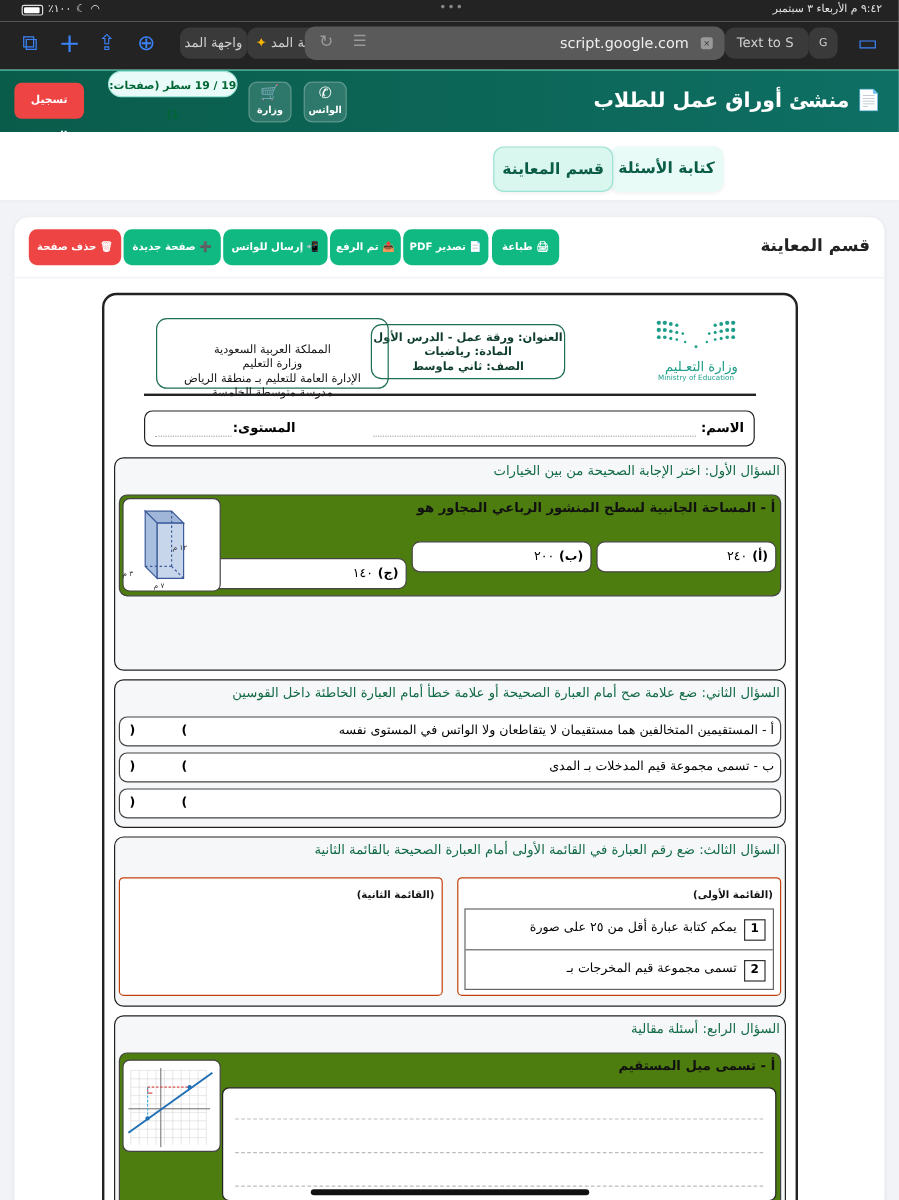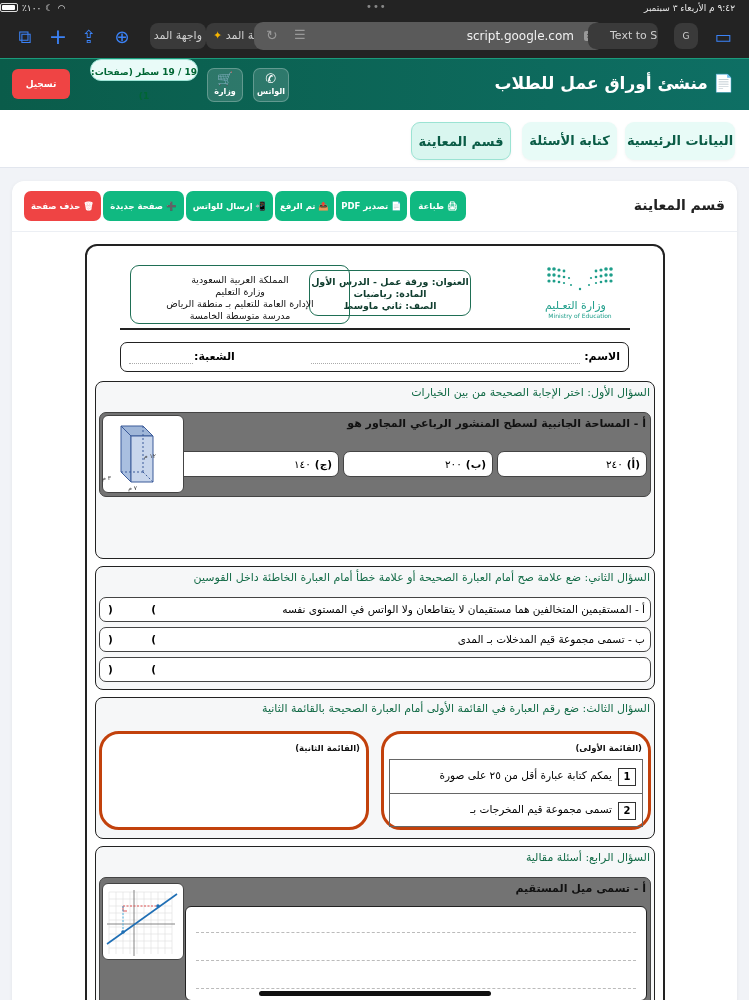--- a/index.html
+++ b/index.html
@@ -1,21 +1,21 @@
 <!DOCTYPE html>
 <html><head>
 <meta charset="utf-8">
 <style>
 *{box-sizing:border-box;margin:0;padding:0}
 html,body{width:749px;height:1000px;overflow:hidden;background:#f1f3f7;font-family:"DejaVu Sans","Liberation Sans",sans-serif}
 
 .statusbar{position:absolute;left:0;top:0;width:749px;height:18px;background:#232323;color:#e8e8e8;font-size:9px}
 .statusbar .right{position:absolute;right:14px;top:3px;direction:rtl}
 .statusbar .dots{position:absolute;left:366px;top:1px;color:#888;font-size:10px;letter-spacing:1px}
-.statusbar .left{position:absolute;left:0;top:3px;display:flex;align-items:flex-start;gap:4px}
+.statusbar .left{position:absolute;left:18px;top:3px;display:flex;align-items:flex-end;gap:4px}
 .battery{width:18px;height:9px;border:1px solid #ddd;border-radius:2px;position:relative}
 .battery::after{content:"";position:absolute;left:1px;top:1px;width:13px;height:5px;background:#fff;border-radius:1px}
 .toolbar{position:absolute;left:0;top:18px;width:749px;height:40px;background:#232323}
 .tb-icon{position:absolute;top:8px;width:22px;height:22px;color:#3b82f6;font-size:18px;line-height:22px;text-align:center}
 .tab{position:absolute;top:5px;height:26px;background:#3a3a3a;border-radius:8px;color:#cfcfcf;font-size:11px;line-height:26px;padding:0 8px;white-space:nowrap;overflow:hidden;direction:rtl}
 .addr{position:absolute;left:254px;top:4px;width:350px;height:28px;background:#5a5a5a;border-radius:9px;color:#f0f0f0;font-size:12px}
 .addr .url{position:absolute;right:30px;top:7px}
 .addr .x{position:absolute;right:10px;top:9px;width:10px;height:10px;background:#999;border-radius:2px;font-size:7px;color:#333;text-align:center;line-height:10px}
 .addr .reload{position:absolute;left:12px;top:5px;color:#999;font-size:14px}
 .addr .reader{position:absolute;left:40px;top:5px;color:#999;font-size:13px}
@@ -38,29 +38,29 @@
 .abtn{position:absolute;top:10px;height:30px;background:#10b981;border-radius:7px;color:#fff;font-size:8.5px;font-weight:bold;line-height:30px;text-align:center;direction:rtl;white-space:nowrap}
 .abtn.del{background:#ef4444}
 
 .sheet{position:absolute;left:85px;top:244px;width:580px;height:780px;border:2px solid #222;border-radius:12px;background:#fff;direction:rtl}
 .wsh{position:absolute;top:19px;height:59px;border:1.5px solid #1f6f55;border-radius:9px;text-align:center;font-size:9.5px;line-height:12px;color:#111}
 .logo{position:absolute;right:48px;top:19px;width:70px;height:56px}
 .hrule{position:absolute;left:33px;right:33px;top:82px;height:2px;background:#222}
 .namebox{position:absolute;left:33px;right:34px;top:96px;height:30px;border:1.5px solid #222;border-radius:7px;font-size:11px;font-weight:bold}
 .q{position:absolute;left:8px;right:8px;border:1.5px solid #222;border-radius:8px;background:#f6f7f8}
 .qtitle{position:absolute;right:4px;top:4px;color:#136b47;font-size:11px;font-weight:normal;white-space:nowrap}
-.sub{position:absolute;left:3px;right:3px;border:1px solid #444;border-radius:7px;background:#737373}
+.sub{position:absolute;left:3px;right:3px;border:1px solid #444;border-radius:7px;background:#4d7c0f}
 .subq{position:absolute;right:4px;top:4px;font-size:11px;font-weight:bold;color:#111;white-space:nowrap}
 .opt{position:absolute;height:26px;border:1px solid #444;border-radius:7px;background:#fff;font-size:10.5px;line-height:24px;padding-right:6px;white-space:nowrap}
 .opt b{font-weight:bold;margin-left:4px}
 .tf{position:absolute;left:3px;right:3px;height:25px;border:1px solid #444;border-radius:7px;background:#fff;font-size:10.5px;line-height:23px}
 .tf .txt{position:absolute;right:5px}
 .tf .par{position:absolute;left:8px;width:48px;display:flex;justify-content:space-between;font-weight:bold}
 .figbox{position:absolute;border:1px solid #444;border-radius:6px;background:#fff}
-.list{position:absolute;top:33px;width:270px;height:99px;border:3px solid #c2410c;border-radius:20px;background:#fff}
+.list{position:absolute;top:33px;width:270px;height:99px;border:1px solid #c2410c;border-radius:4px;background:#fff}
 .list .lh{position:absolute;right:6px;top:9px;font-size:8.5px;font-weight:bold;color:#111}
 .list .rows{position:absolute;left:5px;right:5px;top:25px;height:68px;border:1px solid #666}
 .list .row{height:34px;border-bottom:1px solid #666;position:relative;font-size:10.5px}
 .list .row:last-child{border-bottom:none}
 .numbox{position:absolute;right:6px;top:8px;width:18px;height:18px;border:1.5px solid #333;font-size:10px;font-weight:bold;line-height:16px;text-align:center}
 .row .rt{position:absolute;right:30px;top:9px;white-space:nowrap}
 .ansarea{position:absolute;left:85px;right:3px;top:28px;height:95px;border:1.5px solid #222;border-radius:6px;background:#fff}
 .ansline{position:absolute;left:10px;right:10px;height:0;border-top:1px dashed #bbb}
 .homebar{position:absolute;left:259px;top:991px;width:232px;height:5px;background:#111;border-radius:3px}
 </style>
@@ -85,42 +85,41 @@
   <div class="tb-icon" style="left:111px">⊕</div>
   <div class="tab" style="left:150px;width:56px;padding:0 4px"><span>واجهة المد</span></div>
   <div class="tab" style="left:206px;width:76px"><span>واجهة المد</span> <span style="color:#f5b400">✦</span></div>
   <div class="tab" style="left:285px;width:66px"><span>منشئ أوراق</span> </div>
   <div class="addr">
     <span class="reload">↻</span>
     <span class="reader">☰</span>
     <span class="url">script.google.com</span>
     <span class="x">×</span>
   </div>
-  <div class="tab" style="left:588px;width:70px;direction:ltr;padding:0 22px"><span>Text to S</span></div>
+  <div class="tab" style="left:604px;width:70px;direction:ltr;padding:0 10px"><span>Text to S</span></div>
   <div class="tab" style="left:674px;width:24px;padding:0;text-align:center;font-size:9px"><span>G</span></div>
   <div class="tb-icon" style="left:712px">▭</div>
 </div>
 
 <div class="appheader">
   <div class="app-title"><span>📄</span> <span>منشئ أوراق عمل للطلاب</span></div>
   <div class="hbtn" style="left:253px">
     <span class="ic">✆</span>
     <span class="lb">الواتس</span>
   </div>
   <div class="hbtn" style="left:207px">
     <span class="ic">🛒</span>
     <span class="lb">وزارة</span>
   </div>
   <div class="counter">19 / 19 سطر (صفحات: 1)</div>
   <div class="logout">تسجيل الخروج</div>
 </div>
 
 <div class="navbar">
-  <div class="navtab" style="right:14px;width:110px">البيانات الرئيسية</div>
-  <div class="navtab" style="right:132px;width:95px">كتابة الأسئلة</div>
+  <div class="navtab" style="right:146px;width:95px">كتابة الأسئلة</div>
   <div class="navtab active" style="right:238px;width:100px">قسم المعاينة</div>
 </div>
 
 <div class="panel">
   <div class="panel-head">
     <div class="panel-title">قسم المعاينة</div>
     <div class="abtn" style="left:398px;width:56px">🖨 طباعة</div>
     <div class="abtn" style="left:324px;width:71px">📄 تصدير PDF</div>
     <div class="abtn" style="left:263px;width:59px">📤 تم الرفع</div>
     <div class="abtn" style="left:174px;width:87px">📲 إرسال للواتس</div>
@@ -158,52 +157,52 @@
           <circle cx="51" cy="12" r="1.3"></circle>
           <circle cx="46" cy="13" r="1.1"></circle>
         <circle cx="66" cy="16" r="1.6"></circle>
           <circle cx="61" cy="16" r="1.5"></circle>
           <circle cx="56" cy="17" r="1.3"></circle>
           <circle cx="51" cy="18" r="1.1"></circle>
           <circle cx="44" cy="20" r="1"></circle>
         <circle cx="35" cy="24" r="1.2"></circle>
       </g>
     </svg>
-    <div style="text-align:left;color:#1e9e8a;font-size:11px;line-height:13px">وزارة التعـليم</div>
+    <div style="text-align:right;color:#1e9e8a;font-size:11px;line-height:13px">وزارة التعـليم</div>
     <div style="text-align:center;color:#1e9e8a;font-size:6px;direction:ltr">Ministry of Education</div>
   </div>
 
   <div class="wsh" style="right:192px;width:162px;top:24px;height:46px;padding-top:5px;font-weight:bold;color:#0f3d2e">
     <div>العنوان: ورقة عمل - الدرس الأول</div>
     <div>المادة: رياضيات</div>
     <div>الصف: ثاني ماوسط</div>
   </div>
 
-  <div class="wsh" style="left:43px;width:220px;padding-top:8px">
+  <div class="wsh" style="left:43px;width:194px;padding-top:20px">
     <div>المملكة العربية السعودية</div>
     <div>وزارة التعليم</div>
     <div>الإدارة العامة للتعليم بـ منطقة الرياض</div>
     <div>مدرسة متوسطة الخامسة</div>
   </div>
   <div class="hrule"></div>
 
   <div class="namebox">
     <span style="position:absolute;right:8px;top:7px">الاسم:</span>
     <span style="position:absolute;right:48px;left:190px;top:20px;border-bottom:1px dotted #aaa"></span>
-    <span style="position:absolute;left:73px;top:7px">الشعبة:</span>
+    <span style="position:absolute;left:73px;top:7px">المستوى:</span>
     <span style="position:absolute;left:8px;width:64px;top:20px;border-bottom:1px dotted #aaa"></span>
   </div>
 
   <div class="q" style="top:135px;height:178px">
     <div class="qtitle">السؤال الأول: اختر الإجابة الصحيحة من بين الخيارات</div>
     <div class="sub" style="top:30px;height:85px">
       <div class="subq">أ - المساحة الجانبية لسطح المنشور الرباعي المجاور هو</div>
       <div class="opt" style="right:3px;width:150px;top:38px"><b>(أ)</b><span>٢٤٠</span></div>
       <div class="opt" style="right:157px;width:150px;top:38px"><b>(ب)</b><span>٢٠٠</span></div>
-      <div class="opt" style="right:311px;width:168px;top:38px"><b>(ج)</b><span>١٤٠</span></div>
+      <div class="opt" style="right:311px;width:168px;top:52px"><b>(ج)</b><span>١٤٠</span></div>
       <div class="figbox" style="left:2px;top:2px;width:82px;height:78px">
         <svg width="82" height="78" viewBox="0 0 82 78">
           <polygon points="20,10 42,10 52,20 30,20" fill="#9fb6d8" stroke="#3b5a99" stroke-width="1"></polygon>
           <polygon points="20,10 30,20 30,66 20,56" fill="#a9bfe0" stroke="#3b5a99" stroke-width="1"></polygon>
           <polygon points="30,20 52,20 52,66 30,66" fill="#c8d6ec" stroke="#3b5a99" stroke-width="1"></polygon>
           <line x1="42" y1="10" x2="42" y2="56" stroke="#3b5a99" stroke-dasharray="2,2"></line>
           <line x1="20" y1="56" x2="42" y2="56" stroke="#3b5a99" stroke-dasharray="2,2"></line>
           <line x1="42" y1="56" x2="52" y2="66" stroke="#3b5a99" stroke-dasharray="2,2"></line>
           <text x="55" y="42" font-size="6" fill="#333">١٢ م</text>
           <text x="36" y="74" font-size="6" fill="#333">٧ م</text>

